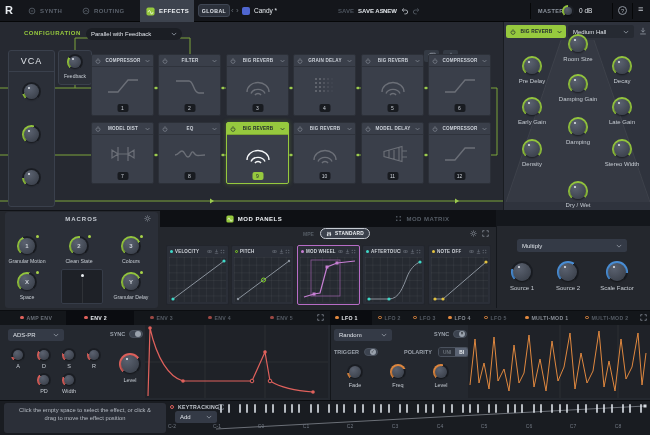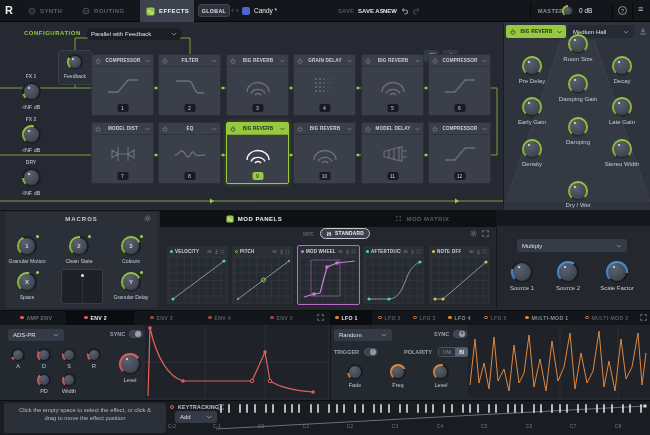--- a/index.html
+++ b/index.html
@@ -239,20 +239,23 @@
     <svg width="8" height="8" viewBox="0 0 10 10" class="ic">
         <use href="#i-layers"></use>
       </svg>
   </div>
   <div class="abs" style="left:443px;top:50px;width:15px;height:12px;background:#343a44;border-radius:2px;display:flex;align-items:center;justify-content:center;z-index:2">
     <svg width="8" height="8" viewBox="0 0 10 10" class="ic">
         <use href="#i-dl"></use>
       </svg>
   </div>
 
+  <div class="panel" style="left:8px;top:50px;width:47px;height:157px;border:1px solid #3a404c;z-index:3">
+    <div class="ctr" style="font-size:9px;color:#dfe3e8;letter-spacing:1px;padding-top:5px;border-bottom:1px solid #3a404c;padding-bottom:5px">VCA</div>
+  </div>
   <span class="klabel b" style="left:31px;top:73px;font-size:5px;color:#a7aeb8">FX 1</span>
   <div class="knob" style="left:22px;top:82px;width:19px;height:19px;--v:30deg;z-index:4">
       <div class="ring"></div>
       <div class="cap"></div>
       <div class="pt"></div>
     </div>
   <span class="klabel" style="left:31px;top:104px;font-size:5.5px">-INF dB</span>
   <span class="klabel b" style="left:31px;top:116px;font-size:5px;color:#a7aeb8">FX 2</span>
   <div class="knob" style="left:22px;top:125px;width:19px;height:19px;--v:150deg;z-index:4">
       <div class="ring"></div>

